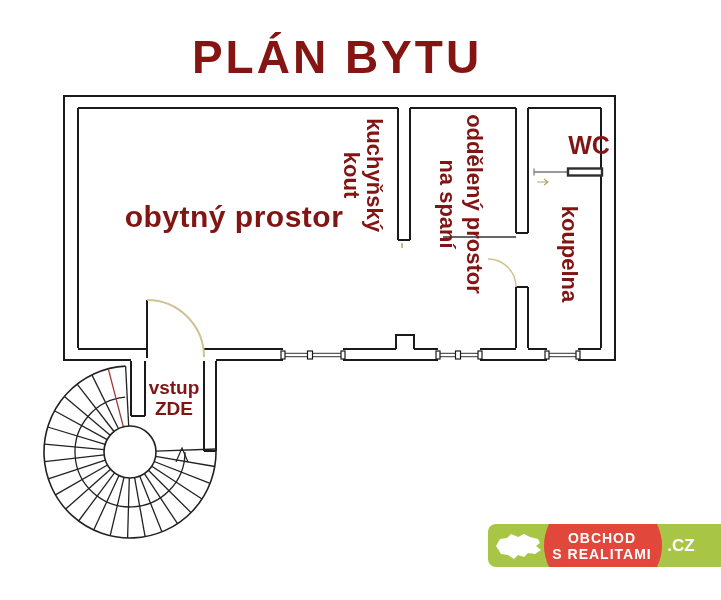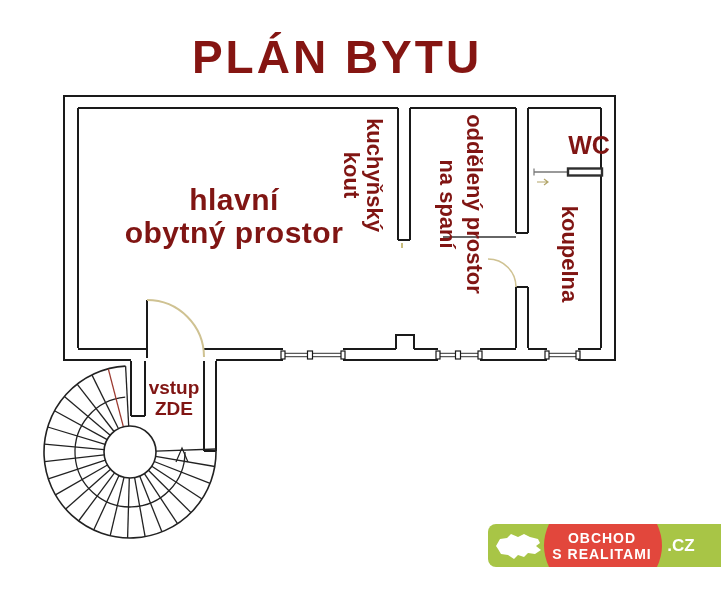--- a/index.html
+++ b/index.html
@@ -118,21 +118,20 @@
           <line x1="118.5" y1="428.7" x2="91.9" y2="374.9" stroke="#222" stroke-width="1.3"></line>
           <line x1="123.4" y1="426.8" x2="108.3" y2="368.8" stroke="#9c3a30" stroke-width="1.3"></line>
           <line x1="128.7" y1="426.0" x2="125.6" y2="366.1" stroke="#222" stroke-width="1.3"></line>
         </g>
       <circle cx="130" cy="452" r="26" stroke="#222" stroke-width="1.6" fill="#fff"></circle>
       <path d="M 176 462 L 182 448 L 188 462" stroke="#222" stroke-width="1.2" fill="none"></path>
     </g>
   </svg>
 
   <div class="lbl" id="lbl-main">
-    <div>hlavní</div>
       <div>obytný prostor</div>
   </div>
   <div class="lbl" id="lbl-kitchen">
     <div>kuchyňský</div>
       <div>kout</div>
   </div>
   <div class="lbl" id="lbl-sleep">
     <div>oddělený prostor</div>
       <div>na spaní</div>
   </div>

